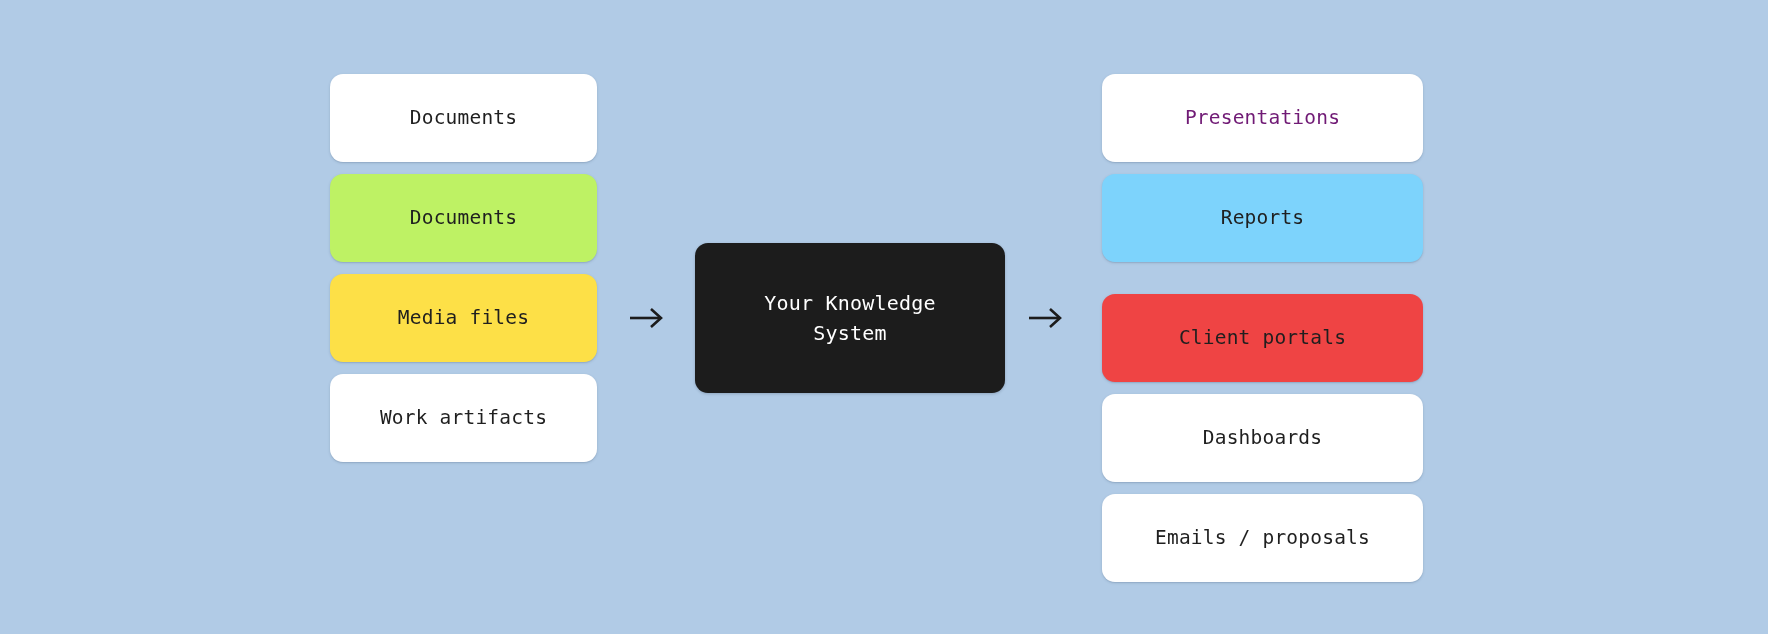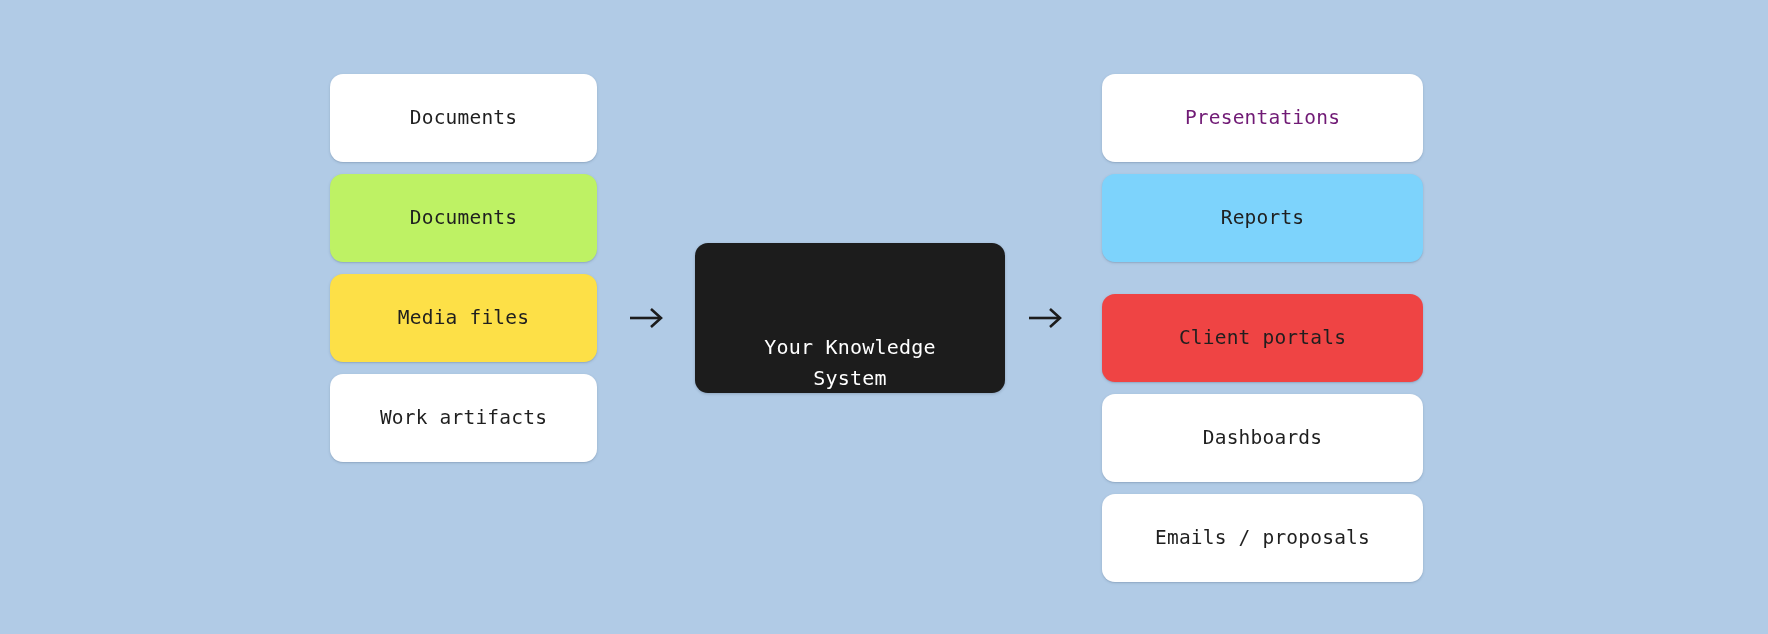--- a/index.html
+++ b/index.html
@@ -132,21 +132,21 @@
 
   </div>
 
   <div class="arrow" id="arrow-inputs-to-hub">
     <svg width="38" height="26" viewBox="0 0 38 26" aria-hidden="true">
       <line x1="2" y1="13" x2="32" y2="13" stroke="#1c1c1c" stroke-width="2.6" stroke-linecap="butt"></line>
       <polyline points="23,4 33,13 23,22" fill="none" stroke="#1c1c1c" stroke-width="2.6" stroke-linecap="butt" stroke-linejoin="miter"></polyline>
     </svg>
   </div>
 
-  <div id="hub" style="background: rgb(28, 28, 28); align-items: flex-end;">
+  <div id="hub" style="background: rgb(28, 28, 28);">
     <div id="hub-label" style="color: rgb(255, 255, 255);">Your Knowledge System</div>
   </div>
 
   <div class="arrow" id="arrow-hub-to-outputs">
     <svg width="38" height="26" viewBox="0 0 38 26" aria-hidden="true">
       <line x1="2" y1="13" x2="32" y2="13" stroke="#1c1c1c" stroke-width="2.6" stroke-linecap="butt"></line>
       <polyline points="23,4 33,13 23,22" fill="none" stroke="#1c1c1c" stroke-width="2.6" stroke-linecap="butt" stroke-linejoin="miter"></polyline>
     </svg>
   </div>
 

